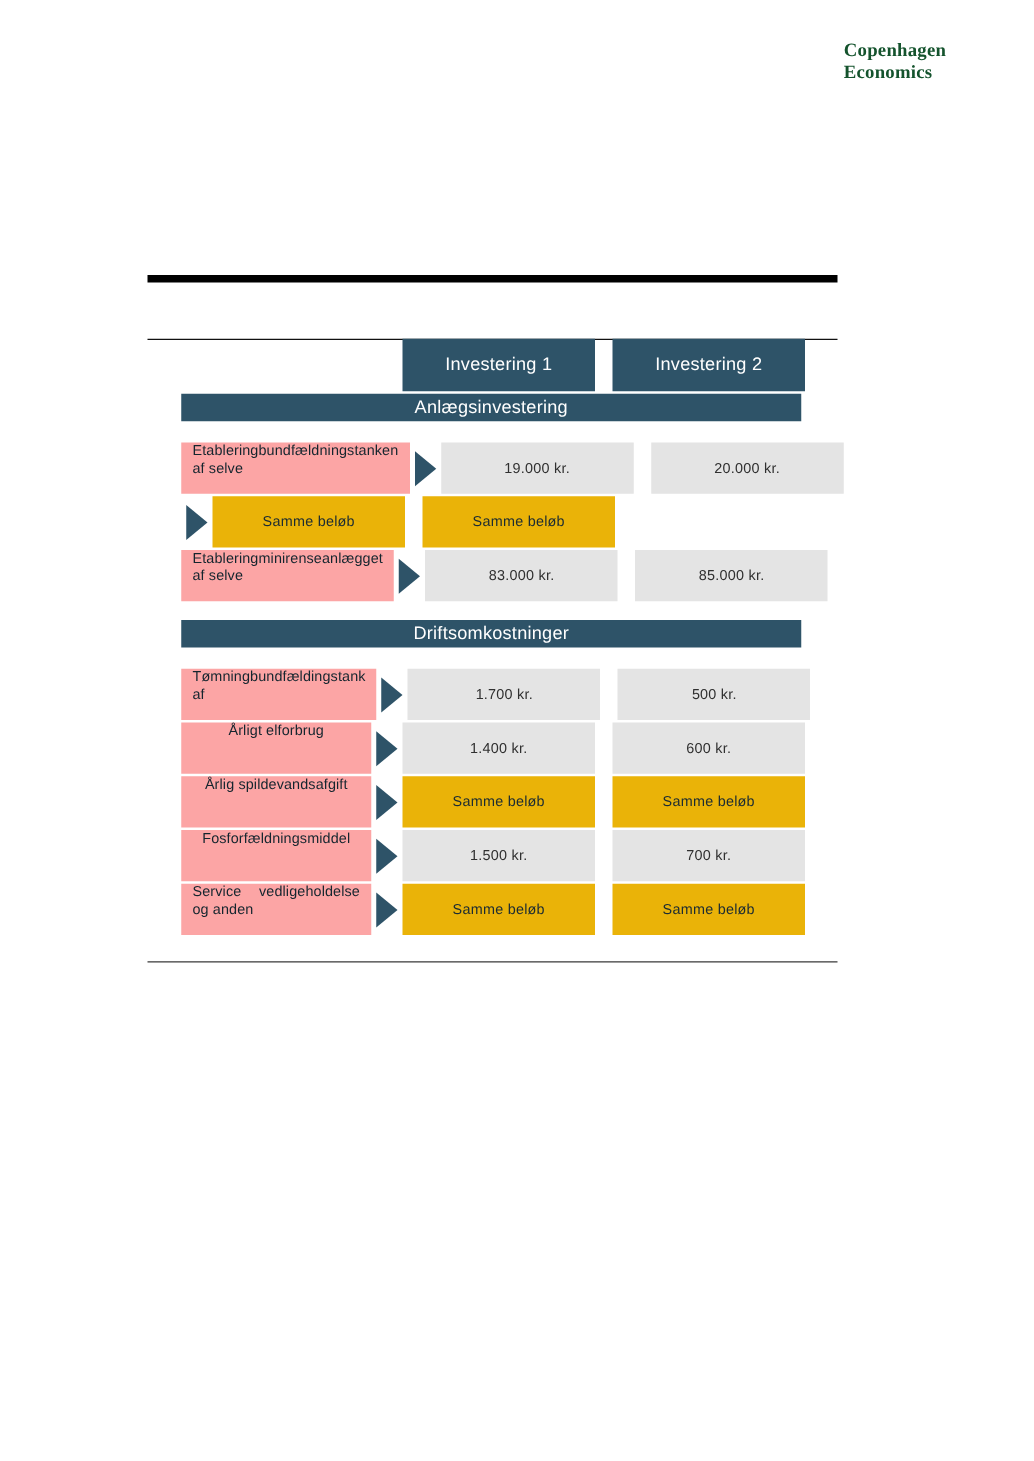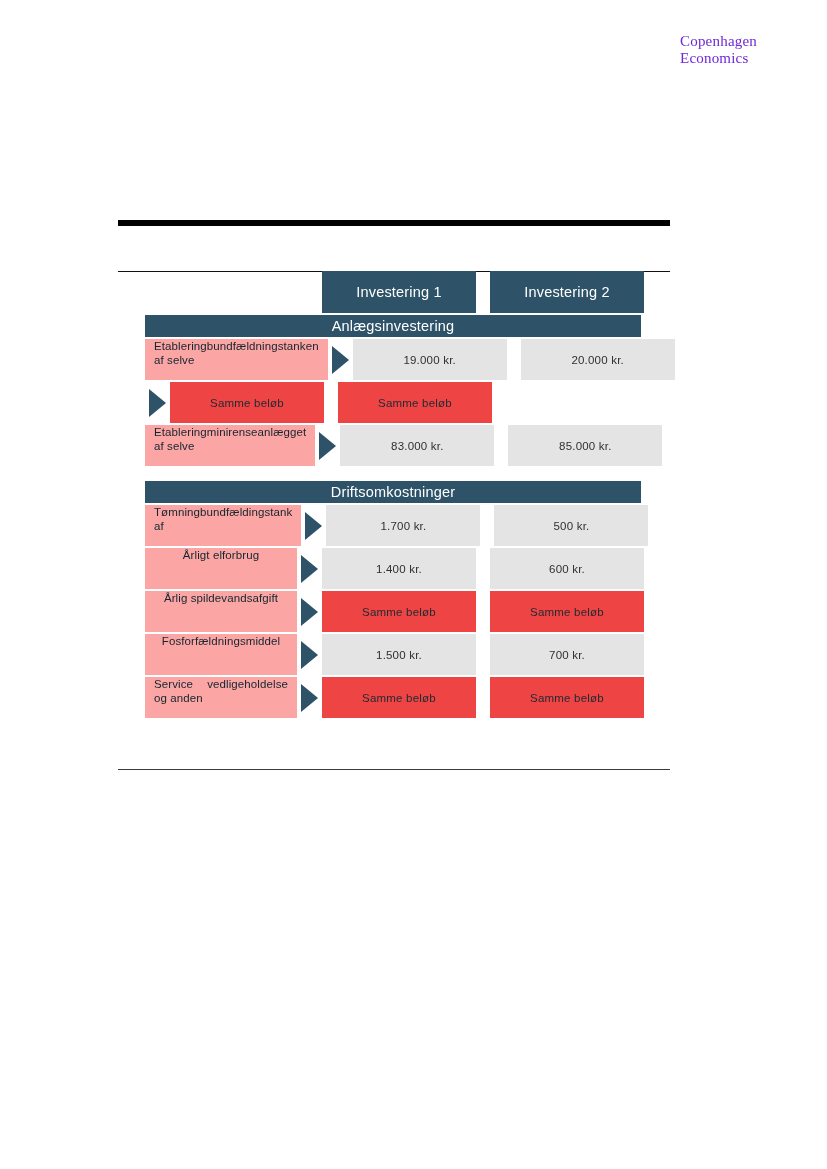--- a/index.html
+++ b/index.html
@@ -17,23 +17,24 @@
 
   
   .logo {
     position: absolute;
     top: 33px;
     right: 70px;
     text-align: left;
     font-family: "Liberation Serif", serif;
     font-size: 15px;
     line-height: 17px;
-    color: #6d28d9;
+    color: #14532d;
     letter-spacing: 0.2px;
     white-space: nowrap;
+    font-weight: bold;
   }
   .logo-line { display: block; }
 
   
   .rule-thick {
     position: absolute;
     left: 118px;
     top: 220px;
     width: 552px;
     height: 6px;
@@ -91,21 +92,21 @@
   
   .section-bar {
     height: 22px;
     background: #2e5368;
     color: #ffffff;
     font-size: 14.5px;
     display: flex;
     align-items: center;
     justify-content: center;
     letter-spacing: 0.2px;
-    margin-bottom: 2px;
+    margin-bottom: 17px;
   }
 
   .section-gap { height: 13px; }
 
   
   .row {
     display: flex;
     align-items: stretch;
     height: 41px;
     margin-bottom: 2px;
@@ -143,21 +144,21 @@
     flex: 0 0 154px;
     background: #e4e4e4;
     color: #303030;
     font-size: 11.5px;
     display: flex;
     align-items: center;
     justify-content: center;
     letter-spacing: 0.2px;
   }
   .cell.highlight {
-    background: #ef4444;
+    background: #eab308;
     color: #1b2b33;
   }
   .cell.second {
     margin-left: 14px;
   }
 </style>
 </head>
 <body>
 
 <div class="logo">

